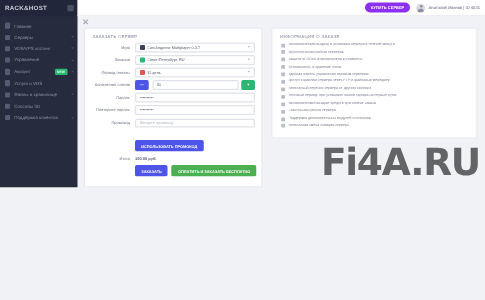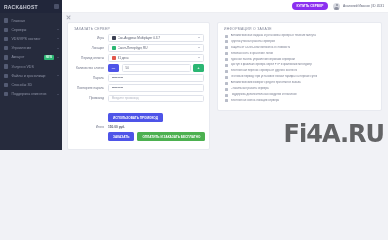--- a/index.html
+++ b/index.html
@@ -204,21 +204,21 @@
   }
   .b-text {
     font-size: 2.9px; line-height: 3.4px; color: #7a7f91;
     white-space: nowrap; overflow: hidden; text-overflow: ellipsis;
     filter: blur(.3px);
   }
 
   
   .watermark {
     position: absolute; right: 4px; bottom: 4px;
-    font-size: 24px; font-weight: bold; letter-spacing: -1px;
+    font-size: 30px; font-weight: bold; letter-spacing: -1px;
     color: #58585a; opacity: .92; line-height: 1;
     font-family: "DejaVu Sans", sans-serif;
     pointer-events: none;
     text-align: right;
   }
 </style>
 </head>
 <body>
 
 <div class="app">

